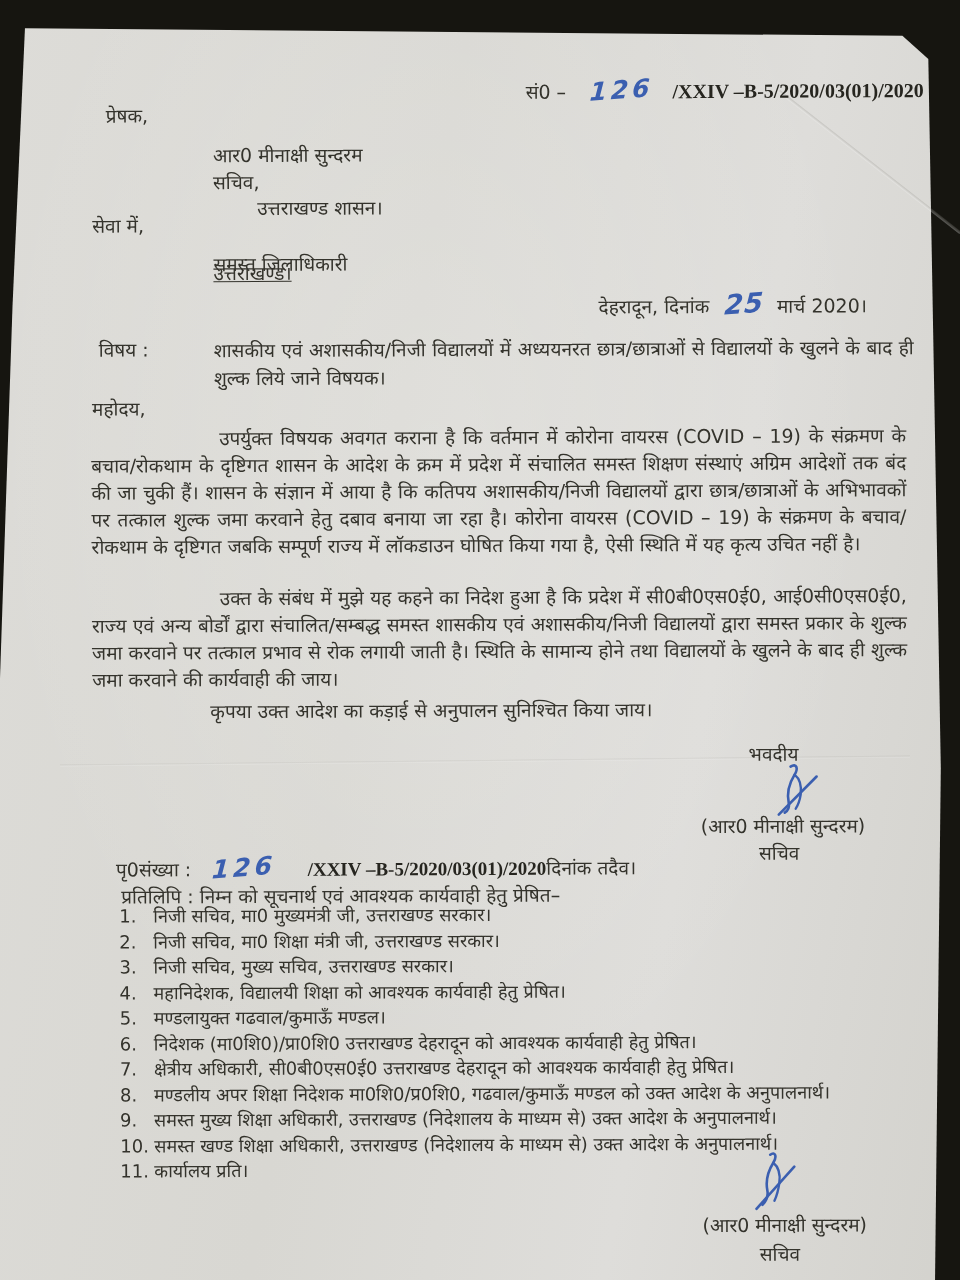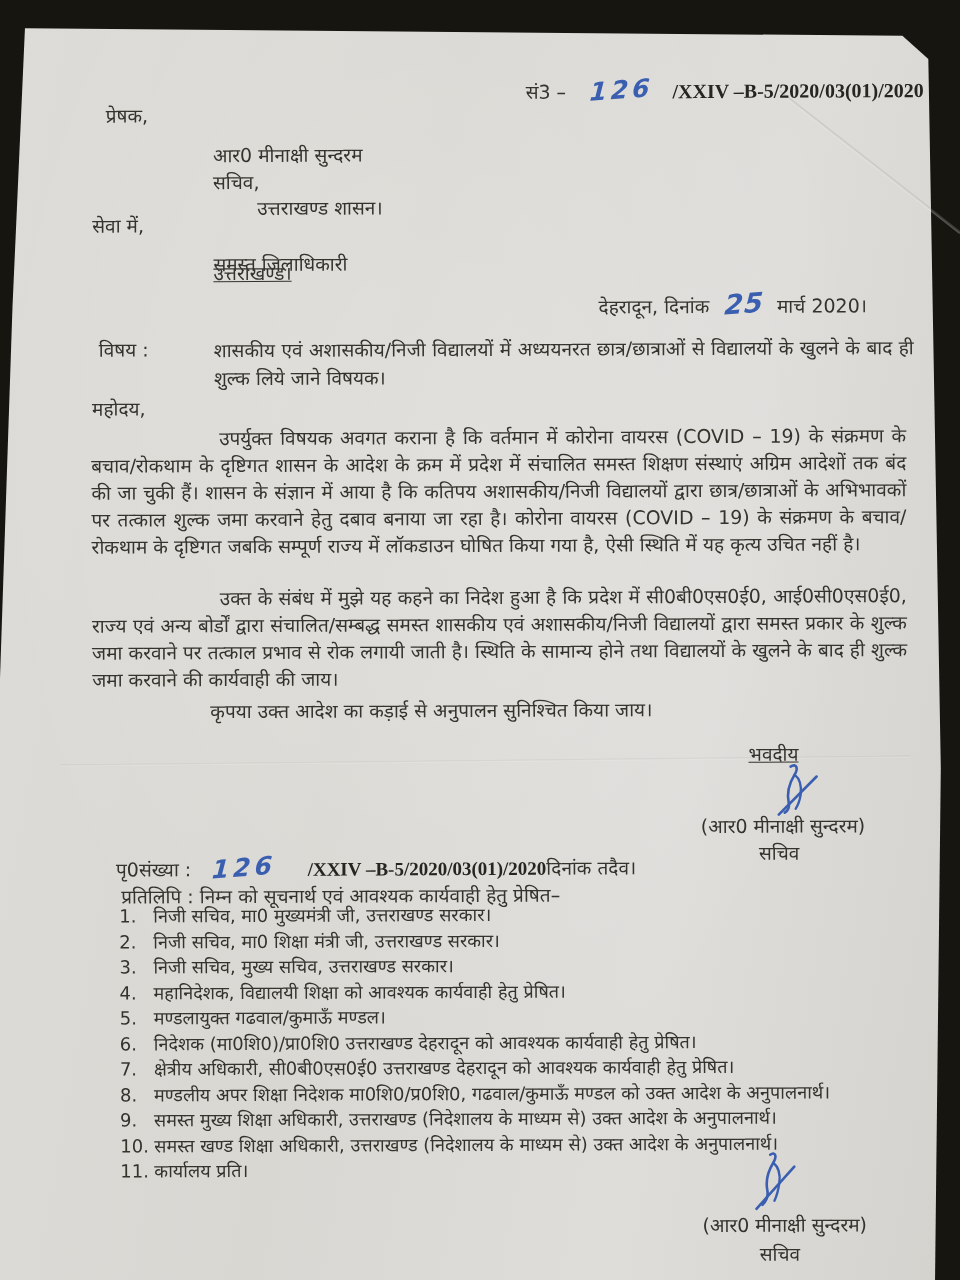--- a/index.html
+++ b/index.html
@@ -48,21 +48,21 @@
 </head>
 <body>
 
 <div class="paper"></div>
 <div class="crease1"></div>
 <div class="crease2"></div>
 
 <div class="content">
 
   <div class="abs" style="left:528px; top:76px;">
-    <span class="dev">सं3 –</span>
+    <span class="dev">सं0 –</span>
     <span class="hand" style="margin:0 14px 0 18px;">126</span>
     <span class="ref-lat">/XXIV –B-5/2020/03(01)/2020</span>
   </div>
 
   <div class="abs dev" style="left:108px; top:101px;">प्रेषक,</div>
   <div class="abs dev" style="left:215px; top:141px;">आर0 मीनाक्षी सुन्दरम</div>
   <div class="abs dev" style="left:215px; top:168px;">सचिव,</div>
   <div class="abs dev" style="left:215px; top:194px;margin-left:44px;">उत्तराखण्ड शासन।</div>
 
   <div class="abs dev" style="left:94px; top:211px;text-align:center;">सेवा में,</div>
@@ -77,21 +77,21 @@
 
   <div class="abs dev" style="left:100px; top:335px;text-align:right;">विषय :</div>
   <div class="para" style="left:215px; top:335px; width:700px; line-height:28px;">शासकीय एवं अशासकीय/निजी विद्यालयों में अध्ययनरत छात्र/छात्राओं से विद्यालयों के खुलने के बाद ही शुल्क लिये जाने विषयक।</div>
 
   <div class="abs dev" style="left:93px; top:394px;text-align:right;">महोदय,</div>
 
   <div class="para indent" style="left:92px; top:424px; width:815px;">उपर्युक्त विषयक अवगत कराना है कि वर्तमान में कोरोना वायरस (COVID – 19) के संक्रमण के बचाव/रोकथाम के दृष्टिगत शासन के आदेश के क्रम में प्रदेश में संचालित समस्त शिक्षण संस्थाएं अग्रिम आदेशों तक बंद की जा चुकी हैं। शासन के संज्ञान में आया है कि कतिपय अशासकीय/निजी विद्यालयों द्वारा छात्र/छात्राओं के अभिभावकों पर तत्काल शुल्क जमा करवाने हेतु दबाव बनाया जा रहा है। कोरोना वायरस (COVID – 19) के संक्रमण के बचाव/रोकथाम के दृष्टिगत जबकि सम्पूर्ण राज्य में लॉकडाउन घोषित किया गया है, ऐसी स्थिति में यह कृत्य उचित नहीं है।</div>
   <div class="para indent" style="left:92px; top:584px; width:815px;">उक्त के संबंध में मुझे यह कहने का निदेश हुआ है कि प्रदेश में सी0बी0एस0ई0, आई0सी0एस0ई0, राज्य एवं अन्य बोर्डों द्वारा संचालित/सम्बद्ध समस्त शासकीय एवं अशासकीय/निजी विद्यालयों द्वारा समस्त प्रकार के शुल्क जमा करवाने पर तत्काल प्रभाव से रोक लगायी जाती है। स्थिति के सामान्य होने तथा विद्यालयों के खुलने के बाद ही शुल्क जमा करवाने की कार्यवाही की जाय।</div>
   <div class="para" style="left:210px; top:697px; width:620px;">कृपया उक्त आदेश का कड़ाई से अनुपालन सुनिश्चित किया जाय।</div>
 
-  <div class="abs dev" style="left:748px; top:742px;text-decoration:underline;">भवदीय</div>
+  <div class="abs dev" style="left:748px; top:742px;">भवदीय</div>
   <div class="sig" style="left:770px; top:762px;">
     <svg width="58" height="58" viewBox="0 0 58 58">
       <path d="M20,6 C26,2 28,8 24,14 C19,22 16,32 18,42 C19,47 17,50 14,52" fill="none" stroke="#3b5fb0" stroke-width="2.6" stroke-linecap="round"></path>
       <path d="M24,14 C29,18 31,26 30,34 C29,40 27,45 25,48" fill="none" stroke="#3b5fb0" stroke-width="2.4" stroke-linecap="round"></path>
       <path d="M8,54 L46,16" fill="none" stroke="#3b5fb0" stroke-width="2.6" stroke-linecap="round"></path>
     </svg>
   </div>
   <div class="abs dev" style="left:700px; top:814px;">(आर0 मीनाक्षी सुन्दरम)</div>
   <div class="abs dev" style="left:758px; top:841px;">सचिव</div>
 

